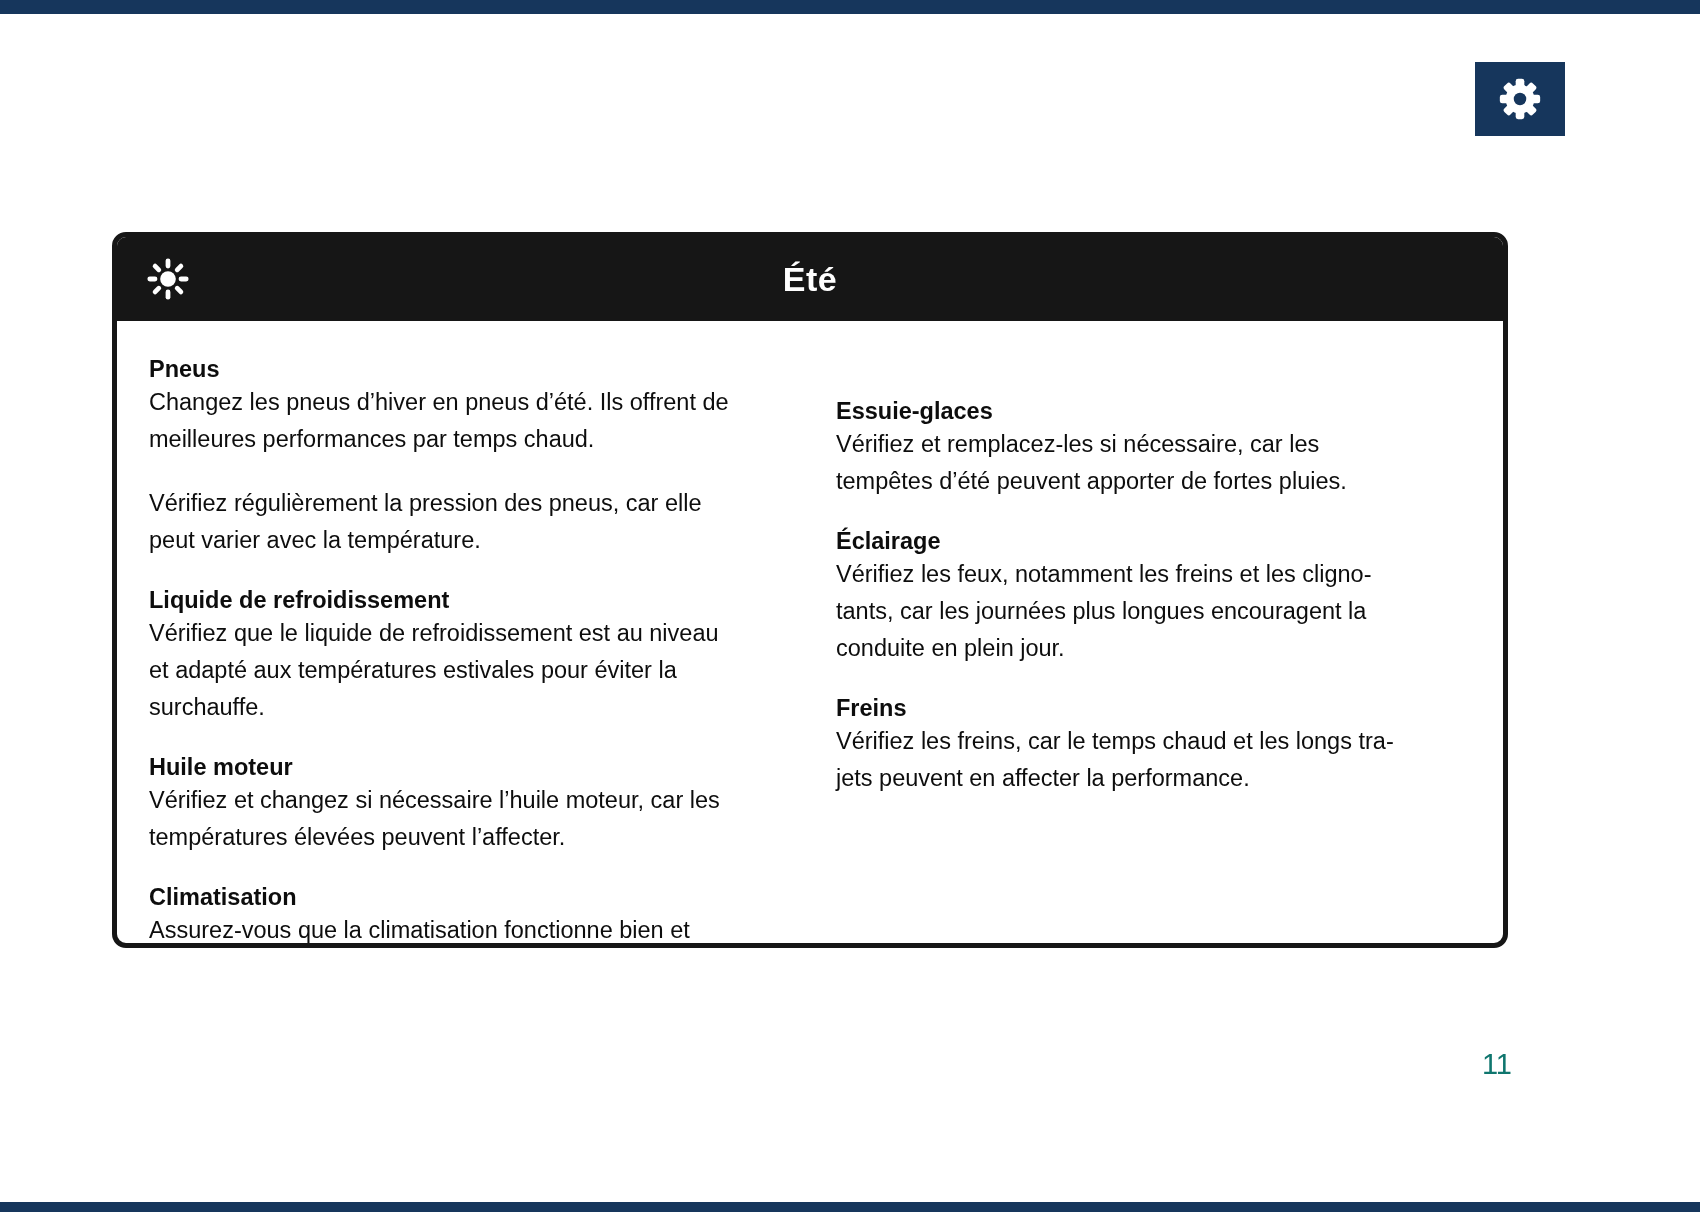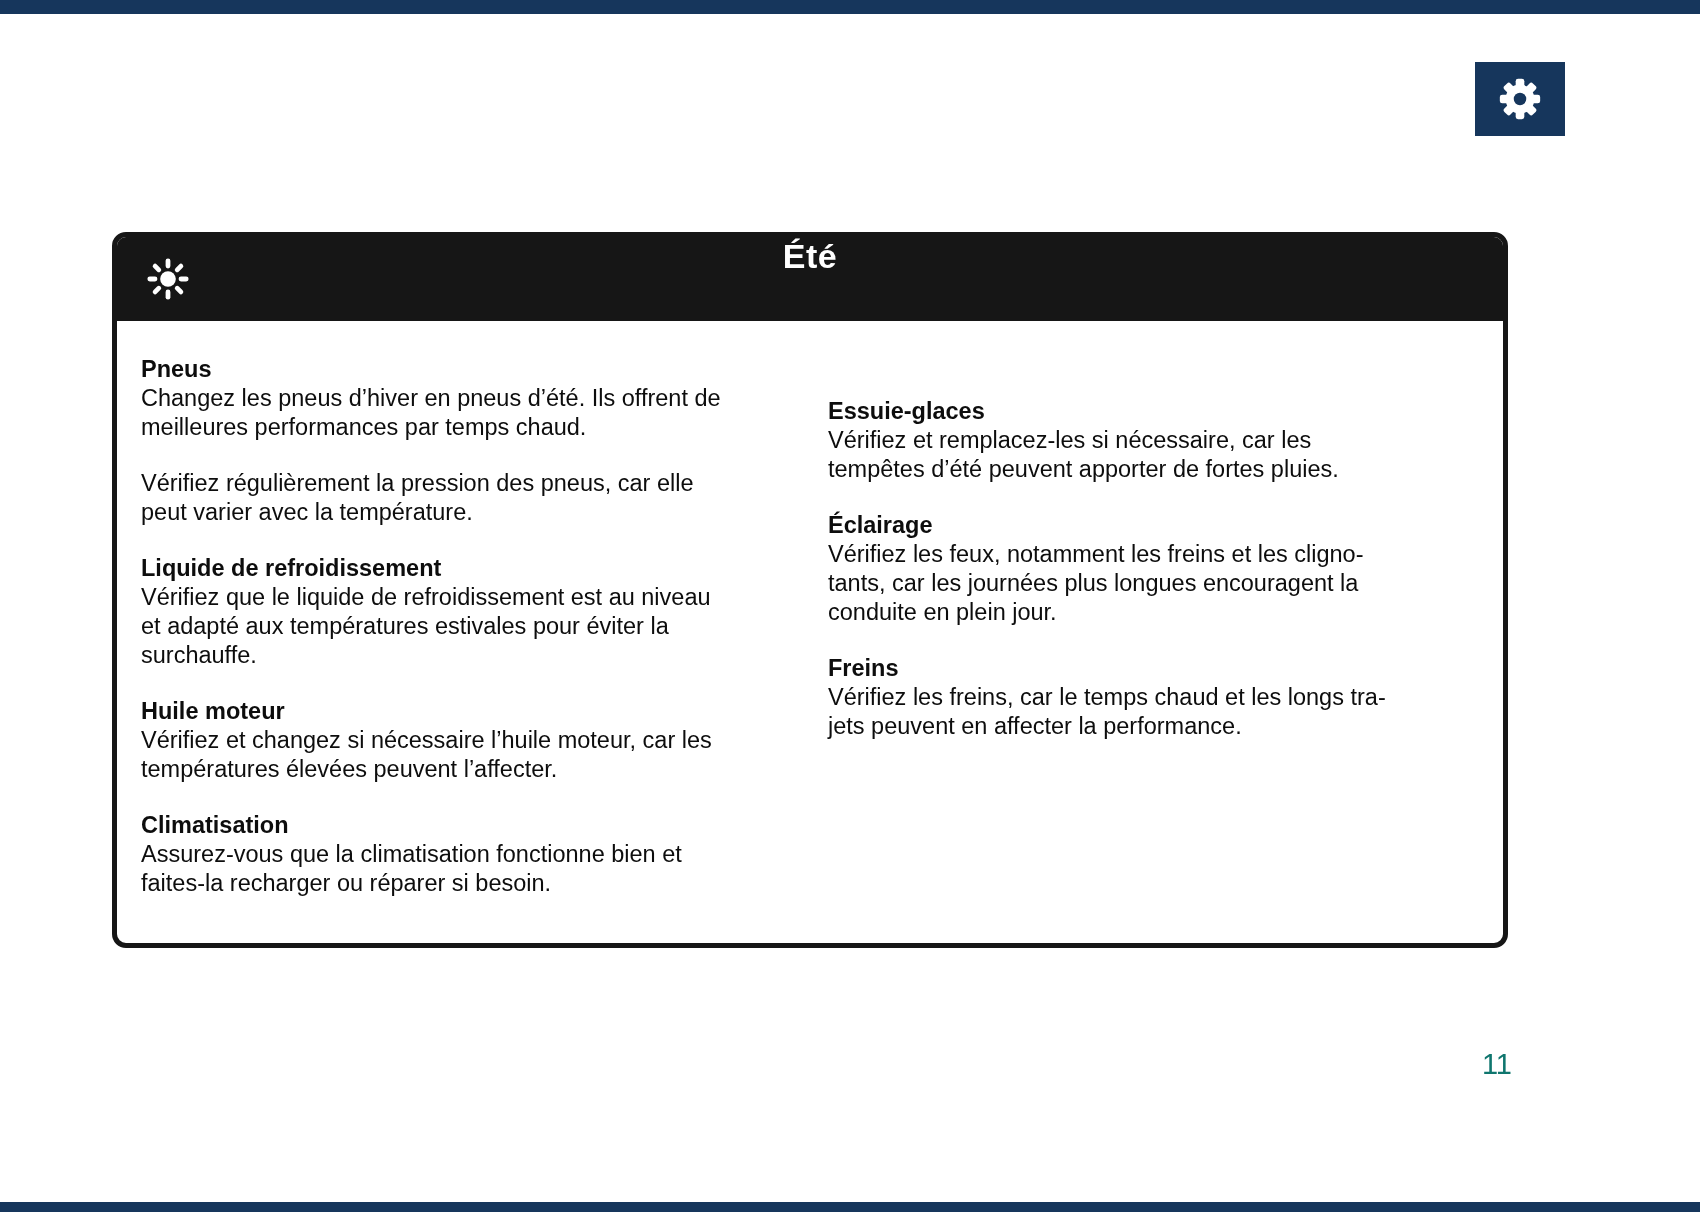--- a/index.html
+++ b/index.html
@@ -16,33 +16,33 @@
   .edge-bar.top{top:0;height:14px;}
   .edge-bar.bottom{bottom:0;height:10px;}
 
   .gear-badge{position:absolute;top:62px;right:135px;width:90px;height:74px;
     background:var(--navy);display:flex;align-items:center;justify-content:center;}
   .gear-badge svg{width:48px;height:48px;display:block;}
 
   .card{position:absolute;left:112px;top:232px;width:1396px;height:716px;
     background:var(--paper);border:5px solid var(--ink);border-radius:14px;overflow:hidden;}
   .card-header{position:relative;height:84px;background:var(--ink);
-    display:flex;align-items:flex-start;justify-content:center;}
+    display:flex;align-items:center;justify-content:center;}
   .card-title{color:#fff;font-size:34px;font-weight:bold;letter-spacing:.5px;}
   .sun-wrap{position:absolute;left:24px;top:50%;transform:translateY(-50%);
     width:54px;height:54px;display:flex;align-items:center;justify-content:center;}
   .sun-wrap svg{width:52px;height:52px;display:block;}
 
-  .card-body{display:flex;padding:34px 30px 0 24px;}
+  .card-body{display:flex;padding:34px 30px 0 32px;}
   .col{display:flex;flex-direction:column;}
   .col.left{width:687px;flex:none;}
   .col.right{width:645px;flex:none;margin-top:42px;}
   .section{margin-bottom:27px;}
   .heading{font-size:23.5px;font-weight:bold;line-height:29px;color:#0d0d0d;}
-  .body-text{font-size:23.5px;line-height:29px;white-space:pre-line;color:#0d0d0d;}
+  .body-text{font-size:23.5px;line-height:37px;white-space:pre-line;color:#0d0d0d;}
 
   .page-number{position:absolute;right:188px;top:1048px;font-size:29px;color:#0f766e;}
 </style>
 </head>
 <body>
 
 <div class="page">
 
   <div class="edge-bar top"></div>
 

